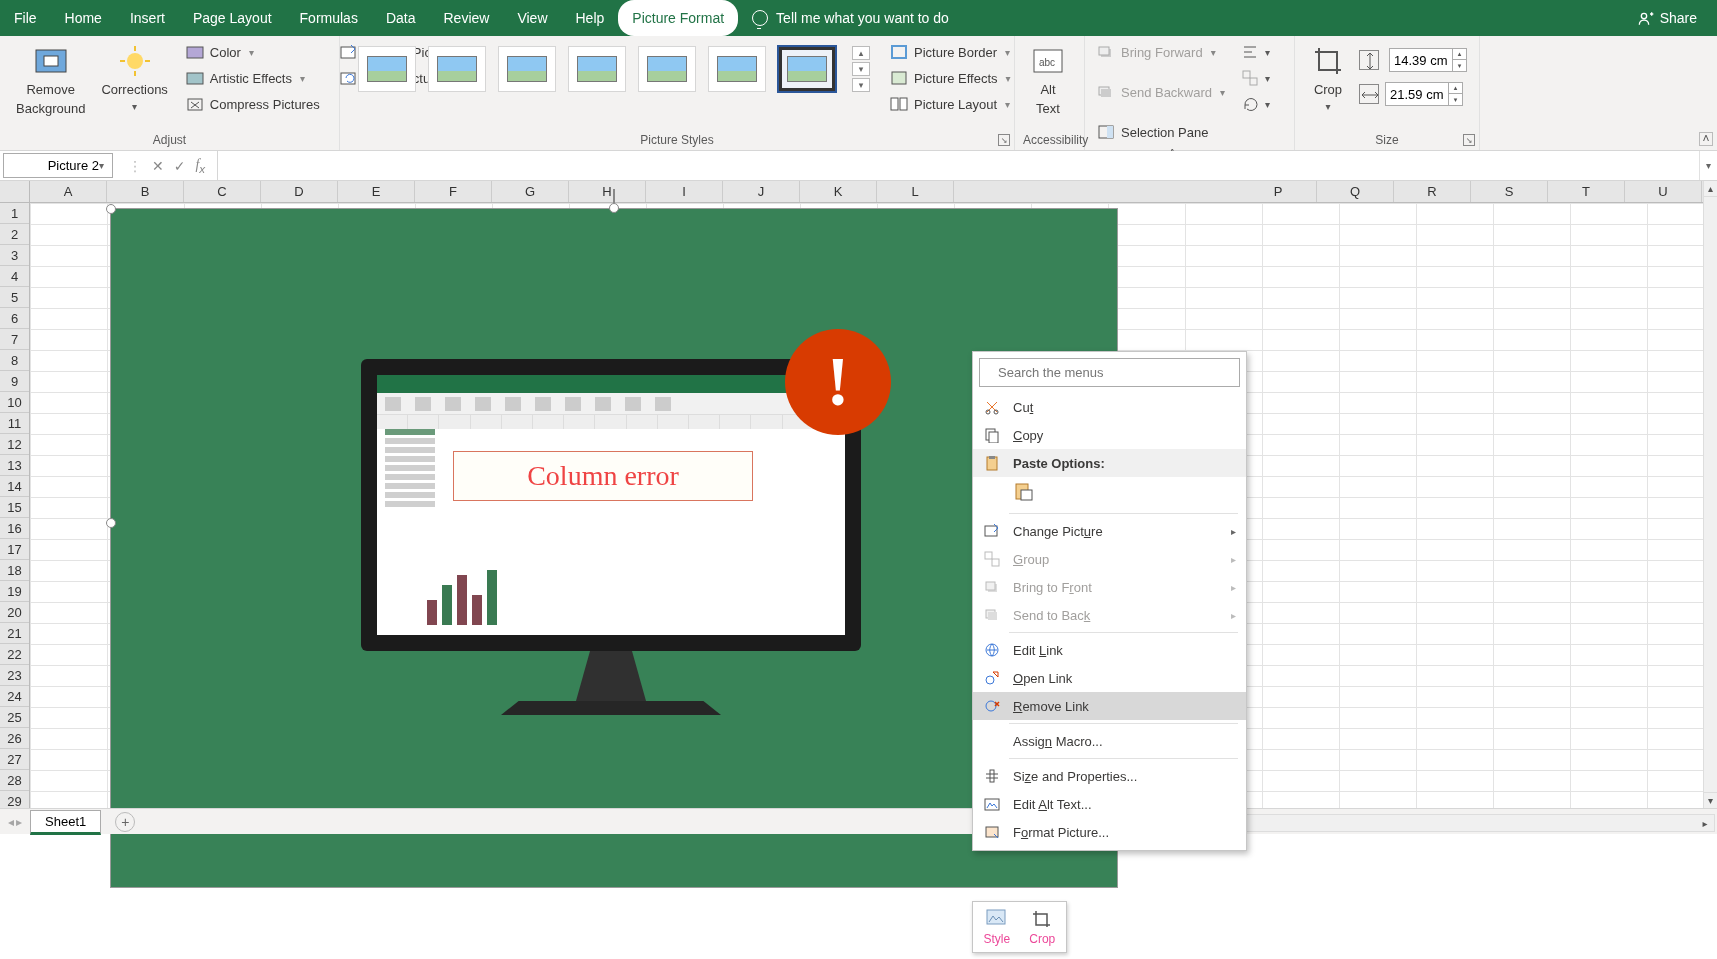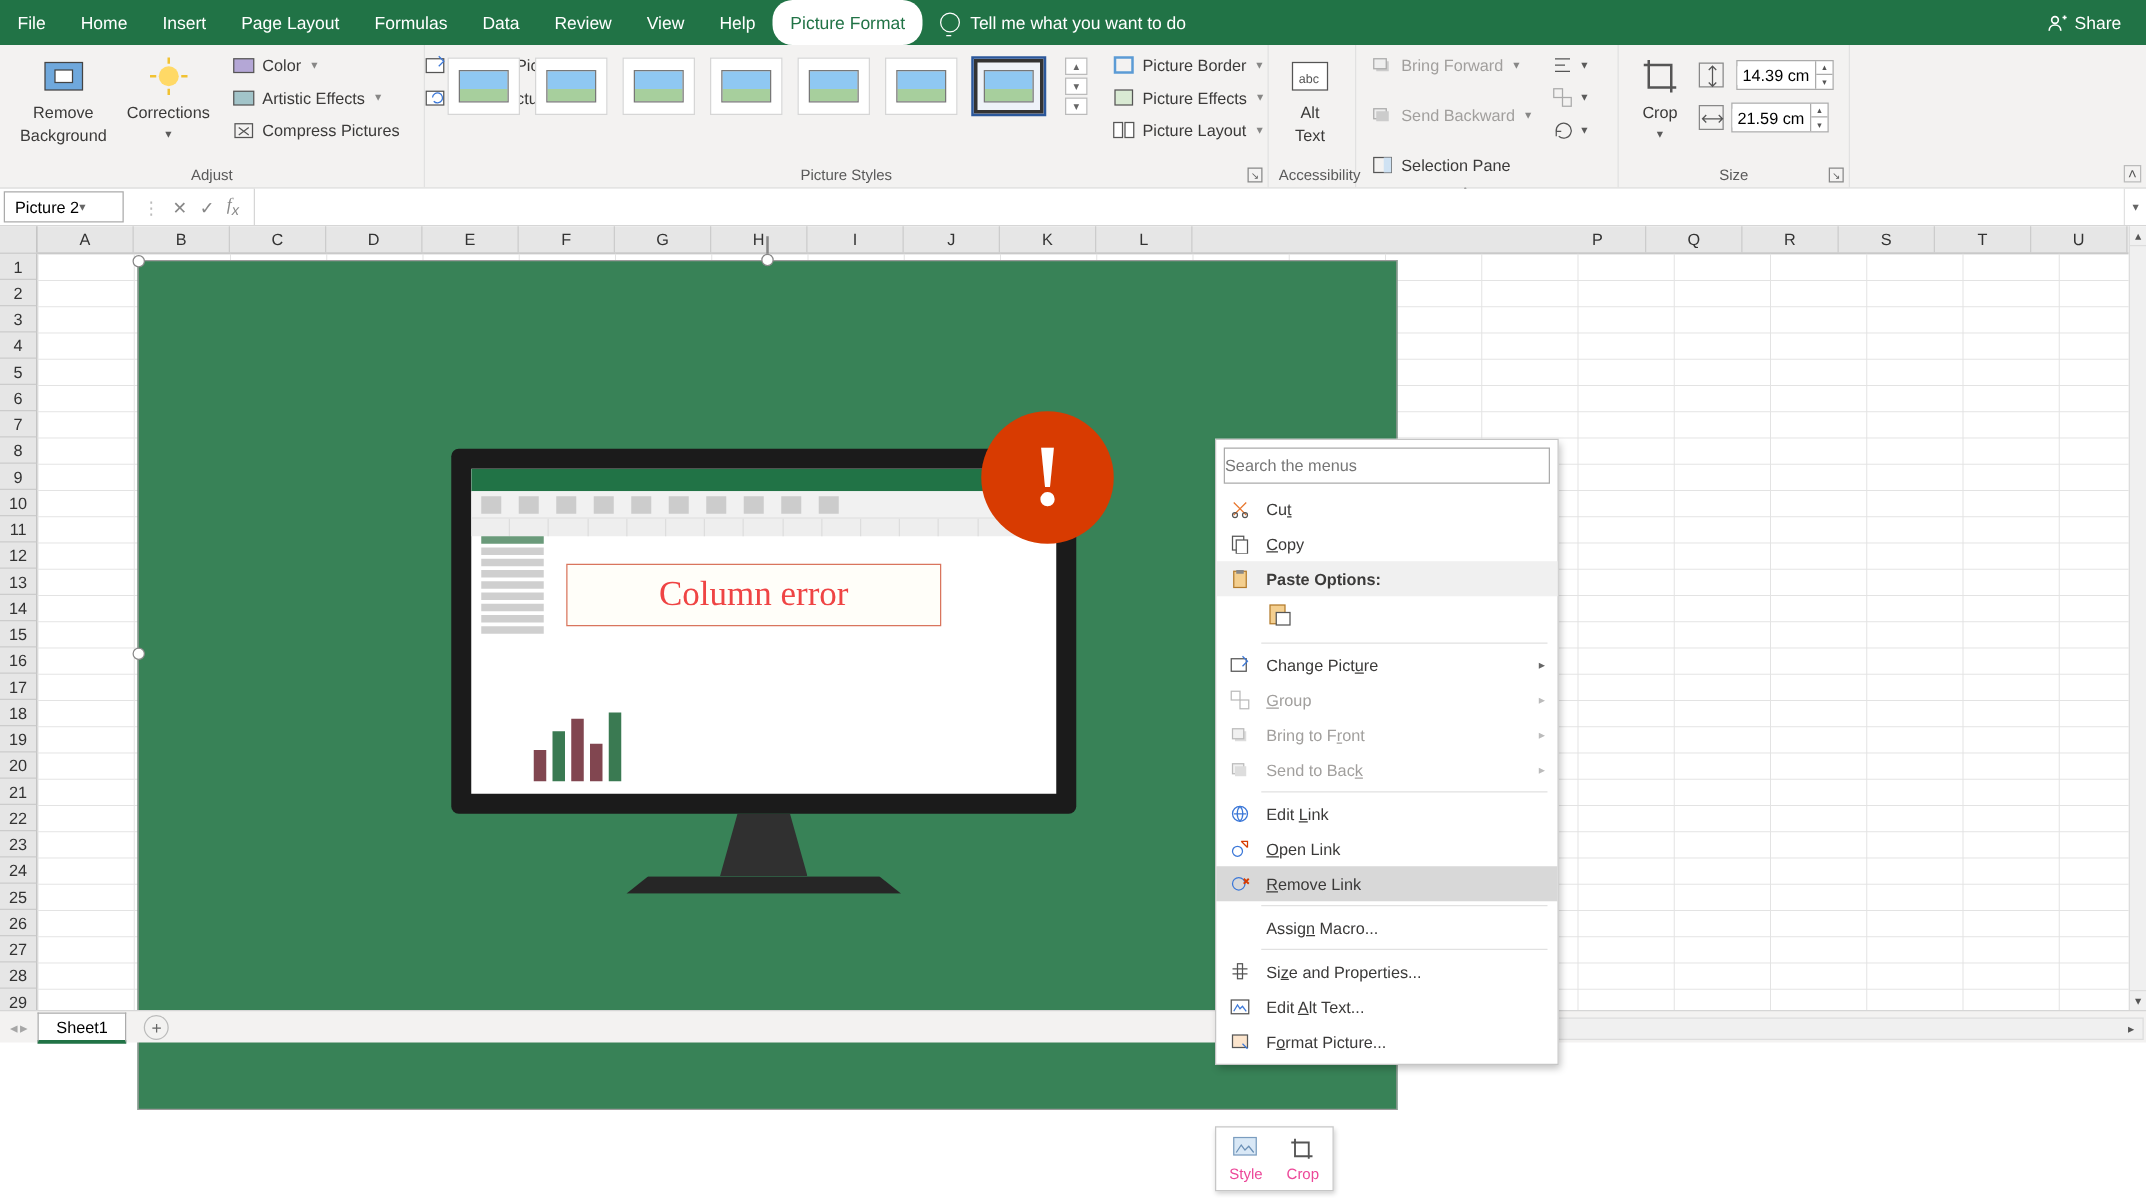--- a/index.html
+++ b/index.html
@@ -36,21 +36,21 @@
 .spin{display:flex;align-items:center;border:1px solid #ababab;height:24px;background:#fff;}
 .spin input{width:62px;border:none;font-size:13px;padding:0 4px;outline:none;}
 .spin .arrows{display:flex;flex-direction:column;width:14px;border-left:1px solid #ababab;}
 .spin .arrows div{height:11px;font-size:7px;display:flex;align-items:center;justify-content:center;color:#555;border-bottom:1px solid #ababab;cursor:pointer;}
 .spin .arrows div:last-child{border-bottom:none;}
 .size-ico{width:20px;height:20px;border:1px solid #888;position:relative;}
 
 .collapse-arrow{position:absolute;right:4px;bottom:4px;font-size:12px;color:#555;cursor:pointer;border:1px solid #bbb;width:14px;height:14px;display:flex;align-items:center;justify-content:center;}
 
 .formula-row{height:30px;border-bottom:1px solid #d6d6d6;display:flex;align-items:stretch;background:#fff;position:relative;}
-.namebox{width:96px;border:1px solid #ababab;margin:2px 3px;display:flex;align-items:center;padding:0 8px;font-size:13px;justify-content:flex-start;background:#fff;}
+.namebox{width:110px;border:1px solid #ababab;margin:2px 3px;display:flex;align-items:center;padding:0 8px;font-size:13px;justify-content:flex-end;background:#fff;}
 .namebox .dd{font-size:10px;color:#666;}
 .fx-btns{display:flex;align-items:center;gap:10px;padding:0 12px;color:#888;font-size:14px;border-right:1px solid #d6d6d6;}
 .fx-btns span{cursor:pointer;}
 .fx-btns .fx{font-style:italic;font-family:serif;}
 .fbar{flex:1;border-top:1px solid #fff;}
 .fbar-dd{width:18px;display:flex;align-items:center;justify-content:center;color:#666;font-size:10px;border-left:1px solid #e1e1e1;cursor:pointer;}
 
 .sheet-area{position:relative;height:627px;background:#fff;}
 .col-headers{position:absolute;top:0;left:0;right:14px;height:22px;display:flex;background:#e6e6e6;border-bottom:1px solid #bbb;}
 .corner{width:30px;border-right:1px solid #bbb;background:#e6e6e6;}
@@ -89,21 +89,21 @@
 .bar-chart div:nth-child(2){height:40px;background:#3a7a52;}
 .bar-chart div:nth-child(1){height:25px;}
 .bar-chart div:nth-child(3){height:50px;}
 .bar-chart div:nth-child(4){height:30px;}
 .bar-chart div:nth-child(5){height:55px;background:#3a7a52;}
 .stand{width:70px;height:50px;background:#303030;margin:0 auto;clip-path:polygon(20% 0,80% 0,100% 100%,0 100%);}
 .base{width:220px;height:14px;background:#262626;margin:0 auto;clip-path:polygon(8% 0,92% 0,100% 100%,0 100%);}
 .excl{position:absolute;top:-30px;right:-30px;width:106px;height:106px;border-radius:50%;background:#d83b01;color:#fff;display:flex;align-items:center;justify-content:center;font-size:70px;font-weight:bold;font-family:Georgia,serif;}
 
 .ctx{position:absolute;top:170px;left:972px;width:275px;background:#fff;border:1px solid #c6c6c6;box-shadow:2px 3px 6px rgba(0,0,0,.25);z-index:50;padding-bottom:4px;}
-.ctx .search{margin:6px;padding:6px 0;border:1px solid #ababab;font-size:13px;color:#767676;}
+.ctx .search{margin:6px;padding:6px 18px;border:1px solid #ababab;font-size:13px;color:#767676;}
 .ctx-item{display:flex;align-items:center;gap:12px;padding:5px 10px;font-size:13px;color:#3b3a39;cursor:pointer;position:relative;}
 .ctx-item.disabled{color:#a19f9d;}
 .ctx-item.header{color:#3b3a39;font-weight:600;background:#f0f0f0;}
 .ctx-item.hover{background:#d8d8d8;}
 .ctx-item .cico{width:18px;height:18px;flex-shrink:0;display:flex;align-items:center;justify-content:center;}
 .ctx-item .arrow{margin-left:auto;font-size:10px;color:#666;}
 .ctx-item.disabled .arrow{color:#bbb;}
 .ctx-sep{height:1px;background:#e1e1e1;margin:3px 8px 3px 36px;}
 .paste-row{padding:4px 10px 4px 40px;}
 .paste-ico{width:22px;height:22px;display:inline-flex;align-items:center;justify-content:center;cursor:pointer;}

